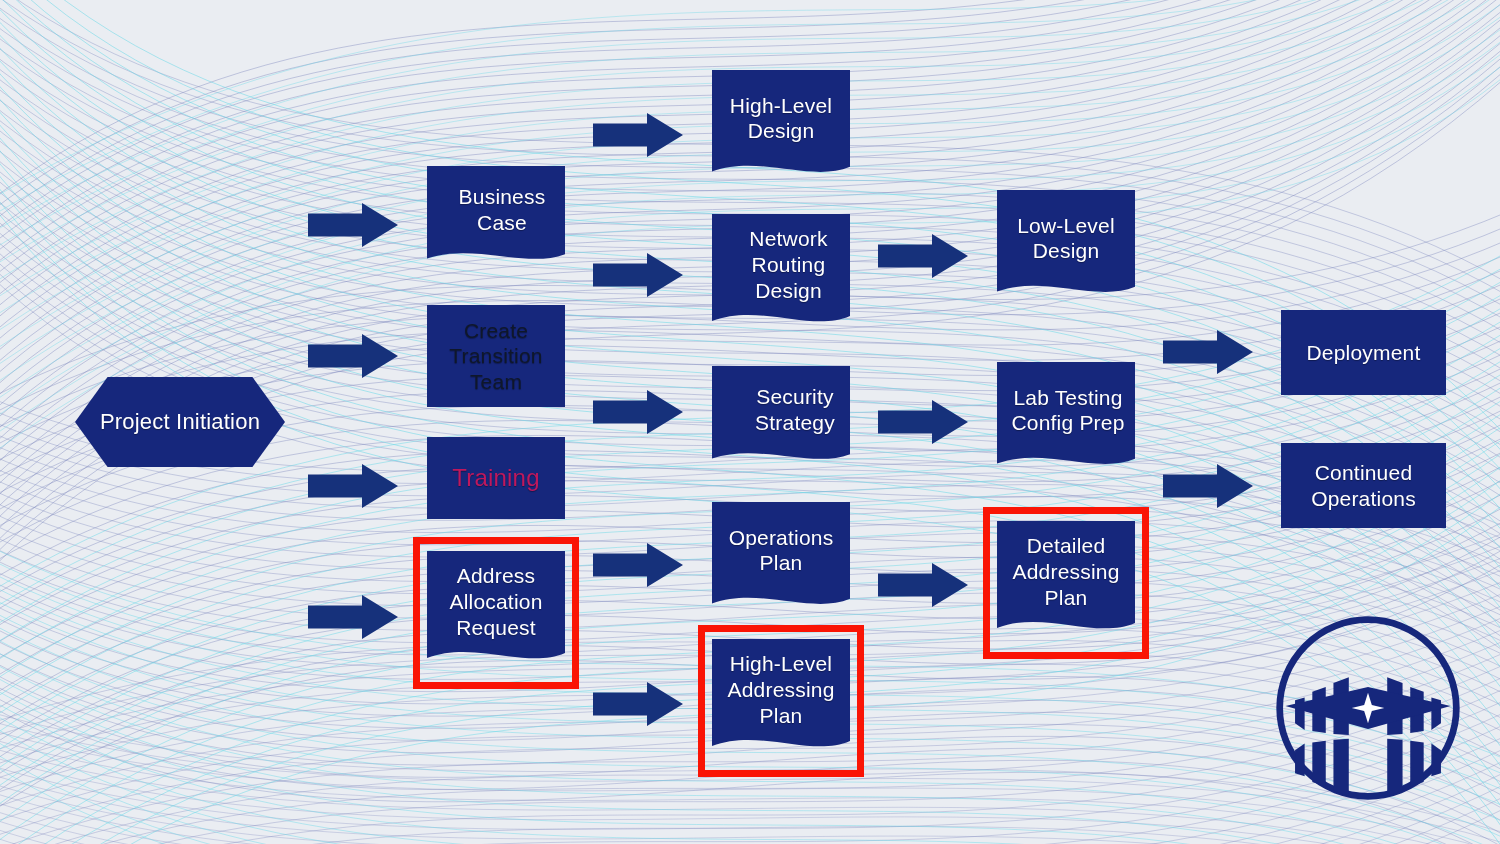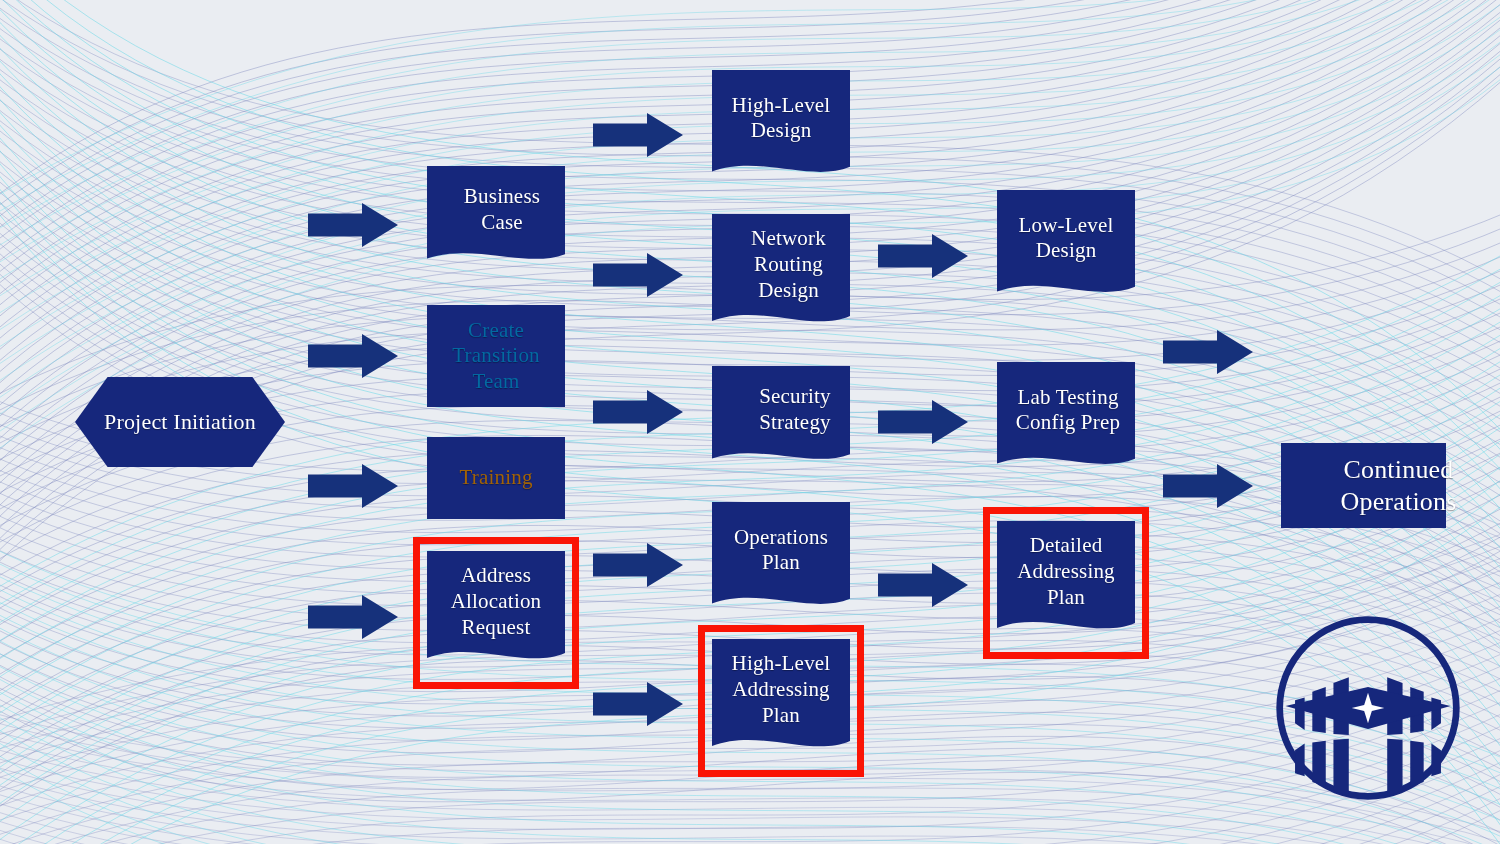--- a/index.html
+++ b/index.html
@@ -7,21 +7,21 @@
   body{
     width:1500px;height:844px;
     background:#EAEDF2;
     font-family:"Liberation Sans", sans-serif;
     overflow:hidden;
   }
   #stage{position:relative;width:1500px;height:844px;overflow:hidden;background:#EAEDF2;}
   #bg{position:absolute;left:0;top:0;width:1500px;height:844px;}
   #flow{position:absolute;left:0;top:0;width:1500px;height:844px;}
 
-  .node{position:absolute;box-sizing:border-box;font-family:Liberation Serif, serif;}
+  .node{position:absolute;box-sizing:border-box;}
   .node .lbl{
     position:absolute;left:0;top:0;width:100%;height:100%;
     display:flex;align-items:center;justify-content:center;
     text-align:center;color:#FFFFFF;line-height:1.22;
     white-space:pre-line;letter-spacing:.2px;
     text-shadow:0 1px 1px rgba(0,0,0,.35);
     padding:0 6px;box-sizing:border-box;
     pointer-events:none;
   }
   .node svg{position:absolute;left:0;top:0;display:block;}
@@ -331,29 +331,29 @@
         <svg width="138" height="104" viewBox="0 0 138 104">
           <path d="M 0 0 L 138 0 L 138 88.128 C 99.36 102.816 46.92 76.70400000000001 0 92.5344 Z" fill="#16277C"></path>
         </svg>
         <div class="lbl" style="font-size: 21px; color: rgb(255, 255, 255); padding-bottom: 14.28px;">Business
 Case</div>
       </div>
       <div class="node" style="left: 427px; top: 305px; width: 138px; height: 102px;">
         <svg width="138" height="104" viewBox="0 0 138 104">
           <path d="M 0 0 L 138 0 L 138 102 L 0 102 Z" fill="#16277C"></path>
         </svg>
-        <div class="lbl" style="font-size: 21px; color: #0369a1;">Create
+        <div class="lbl" style="font-size: 21px; color: #0f172a;">Create
 Transition
 Team</div>
       </div>
       <div class="node" style="left: 427px; top: 437px; width: 138px; height: 82px;">
         <svg width="138" height="84" viewBox="0 0 138 84">
           <path d="M 0 0 L 138 0 L 138 82 L 0 82 Z" fill="#16277C"></path>
         </svg>
-        <div class="lbl" style="font-size: 21px; color: #a16207;">Training</div>
+        <div class="lbl" style="font-size: 24px; color: #be185d;">Training</div>
       </div>
       <div class="hl" style="left: 413px; top: 537px; width: 166px; height: 152px; border-color: rgb(250, 20, 5);"></div>
       <div class="node" style="left: 427px; top: 551px; width: 138px; height: 118px;">
         <svg width="138" height="120" viewBox="0 0 138 120">
           <path d="M 0 0 L 138 0 L 138 101.952 C 99.36 118.944 46.92 88.736 0 107.0496 Z" fill="#16277C"></path>
         </svg>
         <div class="lbl" style="font-size: 21px; color: rgb(255, 255, 255); padding-bottom: 16.52px;">Address
 Allocation
 Request</div>
       </div>
@@ -411,25 +411,31 @@
       </div>
       <div class="hl" style="left: 983px; top: 507px; width: 166px; height: 152px; border-color: rgb(250, 20, 5);"></div>
       <div class="node" style="left: 997px; top: 521px; width: 138px; height: 118px;">
         <svg width="138" height="120" viewBox="0 0 138 120">
           <path d="M 0 0 L 138 0 L 138 101.952 C 99.36 118.944 46.92 88.736 0 107.0496 Z" fill="#16277C"></path>
         </svg>
         <div class="lbl" style="font-size: 21px; color: rgb(255, 255, 255); padding-bottom: 16.52px;">Detailed
 Addressing
 Plan</div>
       </div>
+      <div class="node" style="left: 1281px; top: 310px; width: 165px; height: 85px;">
+        <svg width="165" height="87" viewBox="0 0 165 87">
+          <path d="M 0 0 L 165 0 L 165 85 L 0 85 Z" fill="#16277C"></path>
+        </svg>
+        <div class="lbl" style="font-size: 21px; color: rgb(255, 255, 255);">Deployment</div>
+      </div>
       <div class="node" style="left: 1281px; top: 443px; width: 165px; height: 85px;">
         <svg width="165" height="87" viewBox="0 0 165 87">
           <path d="M 0 0 L 165 0 L 165 85 L 0 85 Z" fill="#16277C"></path>
         </svg>
-        <div class="lbl" style="font-size: 26px; color: rgb(255, 255, 255); margin-left: 35px;">Continued
+        <div class="lbl" style="font-size: 21px; color: rgb(255, 255, 255);">Continued
 Operations</div>
       </div>
     </div>
 
   <svg id="logo" viewBox="0 0 200 200" aria-hidden="true" style="left: 1272px; top: 612px; width: 192px; height: 192px;">
     <circle cx="100" cy="100" r="92" fill="none" stroke="#16277C" stroke-width="7"></circle>
     <g fill="#16277C">
       <path d="M24 92 L34 89 L34 123 L24 116 Z"></path>
       <path d="M42 83 L56 78 L56 126 L42 124 Z"></path>
       <path d="M64 74 L80 68 L80 128 L64 127 Z"></path>

